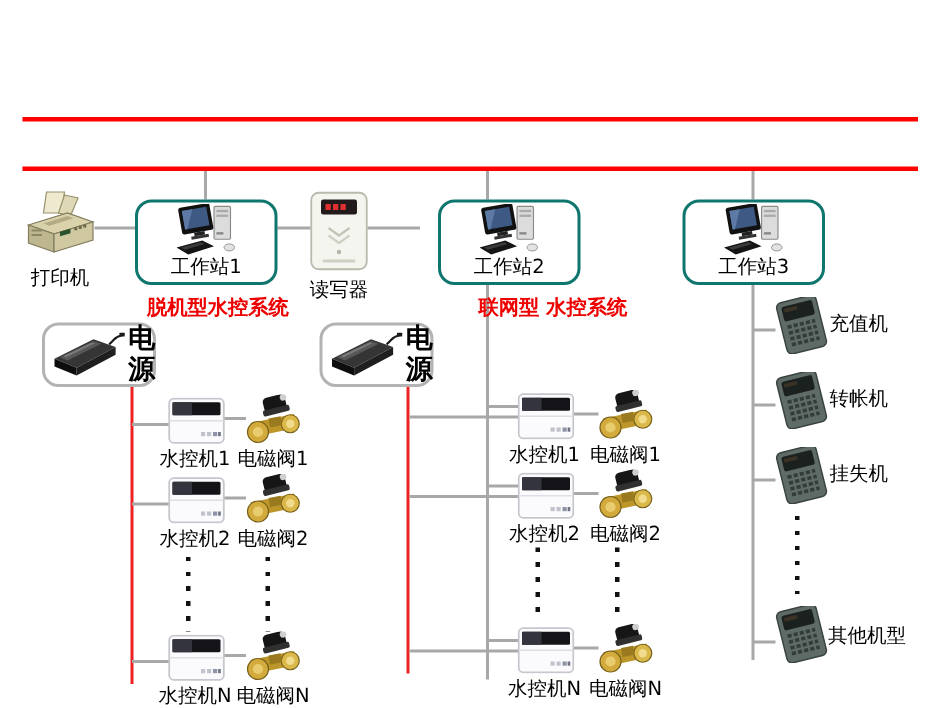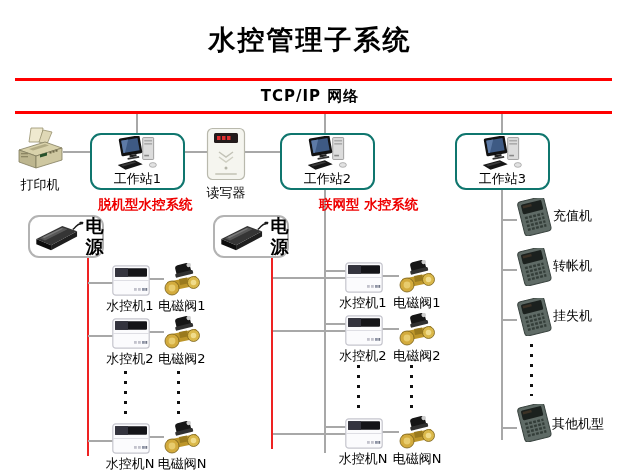--- a/index.html
+++ b/index.html
@@ -117,23 +117,21 @@
         <line x1="12" y1="26" x2="31" y2="26"></line>
         <line x1="12" y1="30" x2="31" y2="30"></line>
       </g>
     </g>
   </symbol>
 </defs>
 </svg>
 
 <div class="page">
 
-  <div class="title">水控管理子系统</div>
   <div class="rule" style="left:15px;top:78px;width:597px;"></div>
-  <div class="netlbl">TCP/IP  网络</div>
   <div class="rule" style="left:15px;top:111px;width:597px;"></div>
 
   <div class="vline" style="left:136px;top:114px;height:19px;"></div>
   <div class="vline" style="left:324px;top:114px;height:19px;"></div>
   <div class="vline" style="left:501px;top:114px;height:19px;"></div>
 
   <div class="vline" style="left:324px;top:190px;height:263px;"></div>
   <div class="vline" style="left:501px;top:190px;height:250px;"></div>
   <div class="vred" style="left:87px;top:257px;height:199px;"></div>
   <div class="vred" style="left:271px;top:257px;height:192px;"></div>
@@ -152,21 +150,21 @@
         <use href="#sym-computer"></use>
       </svg>
     <div class="ws-label">工作站1</div>
   </div>
 
   <svg class="icon" style="left:206px;top:127px;" width="40" height="54">
       <use href="#sym-reader"></use>
     </svg>
   <div class="lbl ctr" style="left:204px;top:184px;width:44px;">读写器</div>
 
-  <div class="ws" style="left:280px;top:133px;">
+  <div class="ws" style="left:292px;top:133px;">
     <svg width="48" height="36" viewBox="0 0 52 46">
         <use href="#sym-computer"></use>
       </svg>
     <div class="ws-label">工作站2</div>
   </div>
 
   <div class="ws" style="left:455px;top:133px;text-align:center;">
     <svg width="48" height="36" viewBox="0 0 52 46">
         <use href="#sym-computer"></use>
       </svg>

